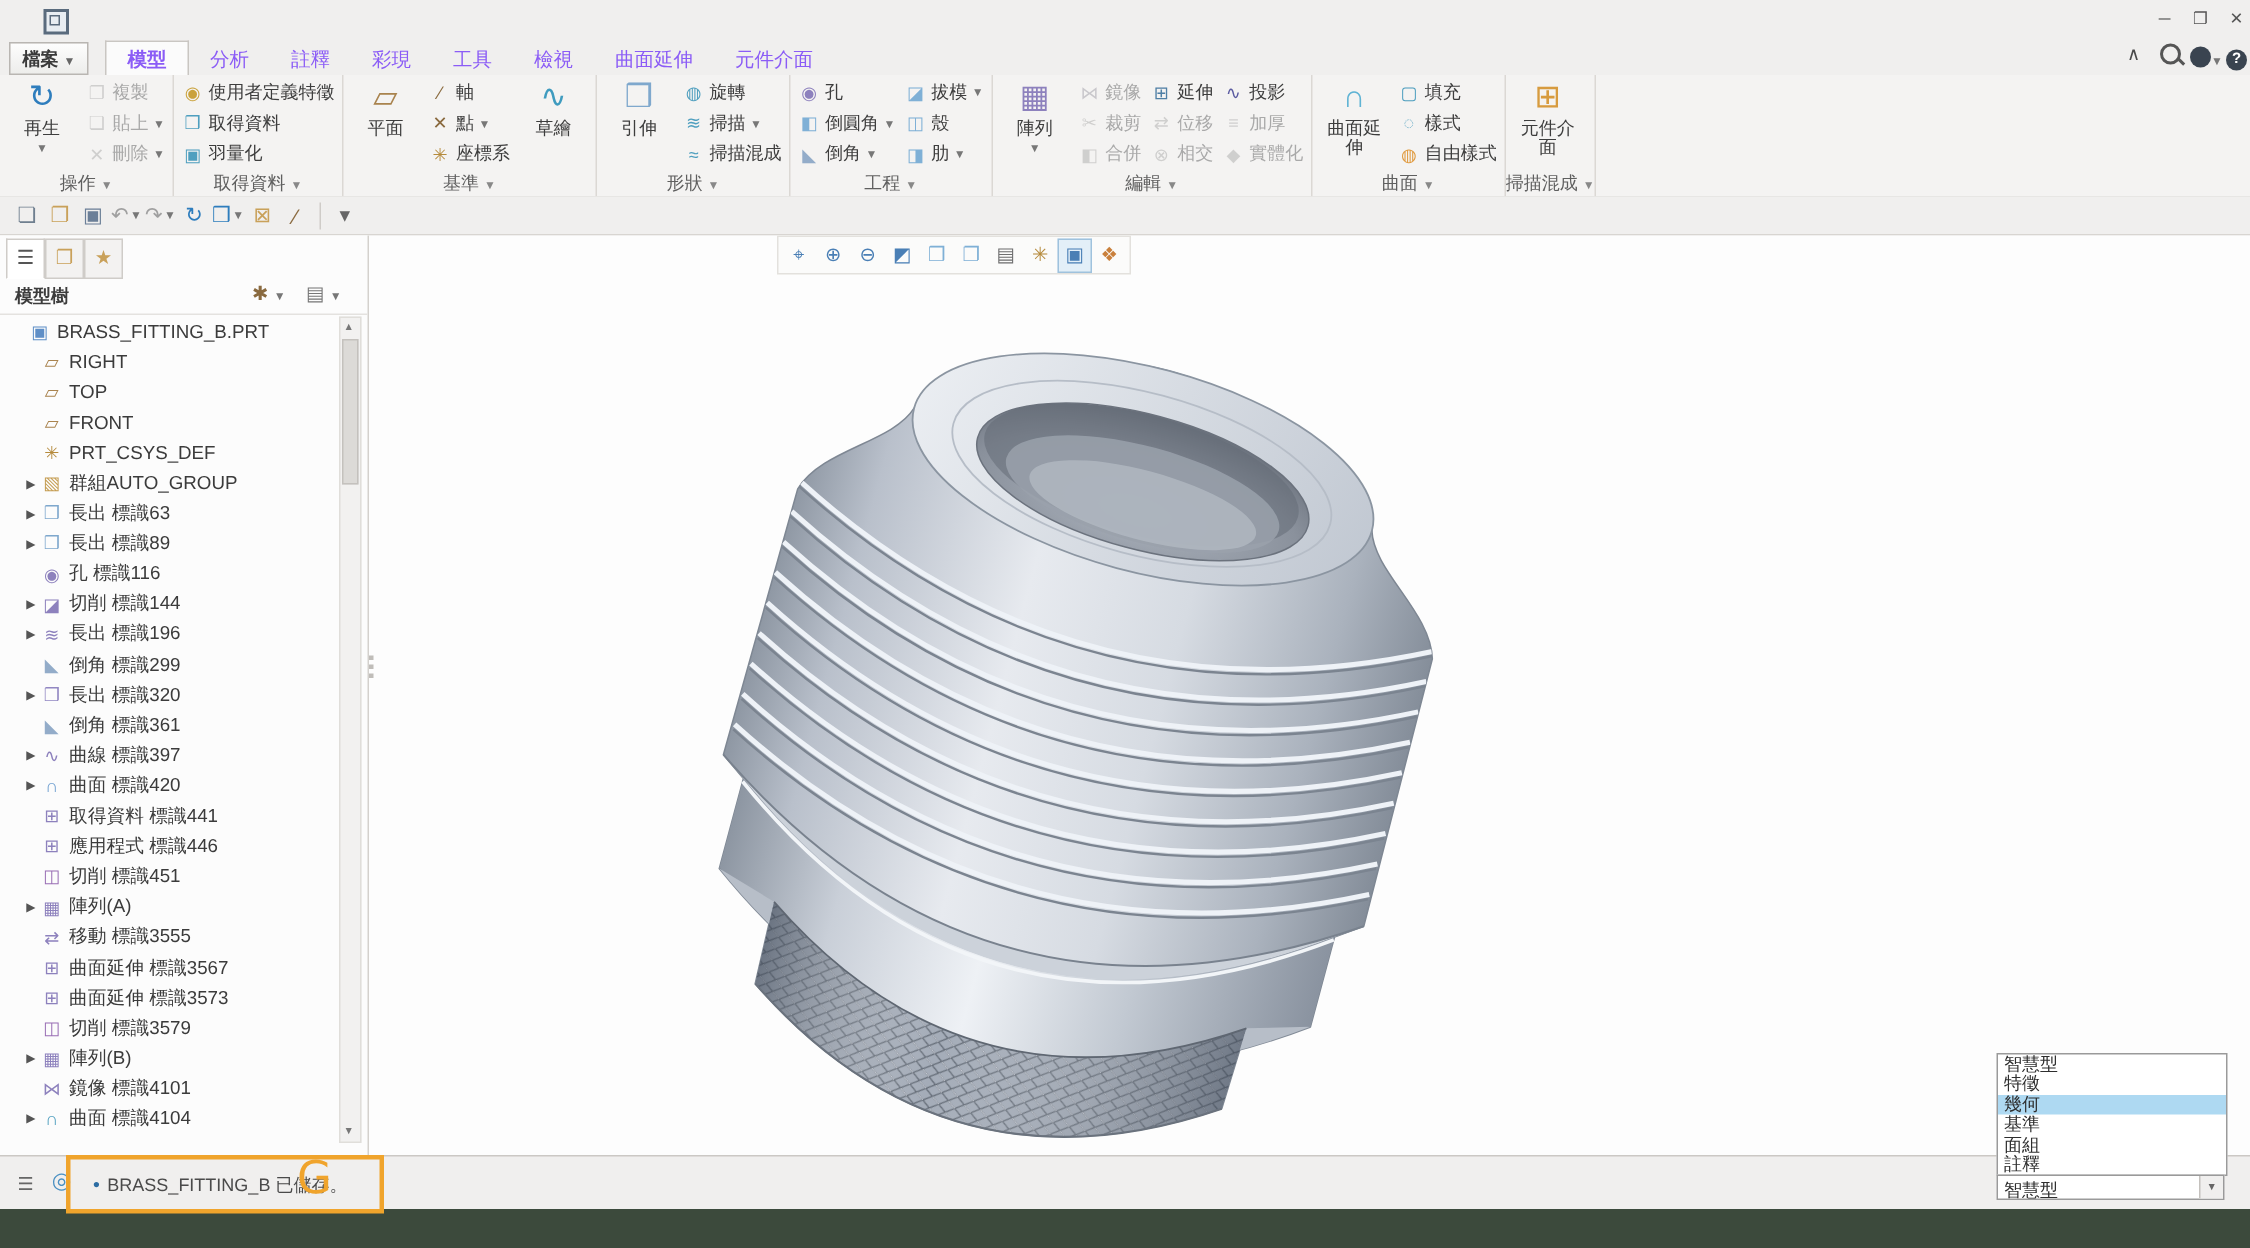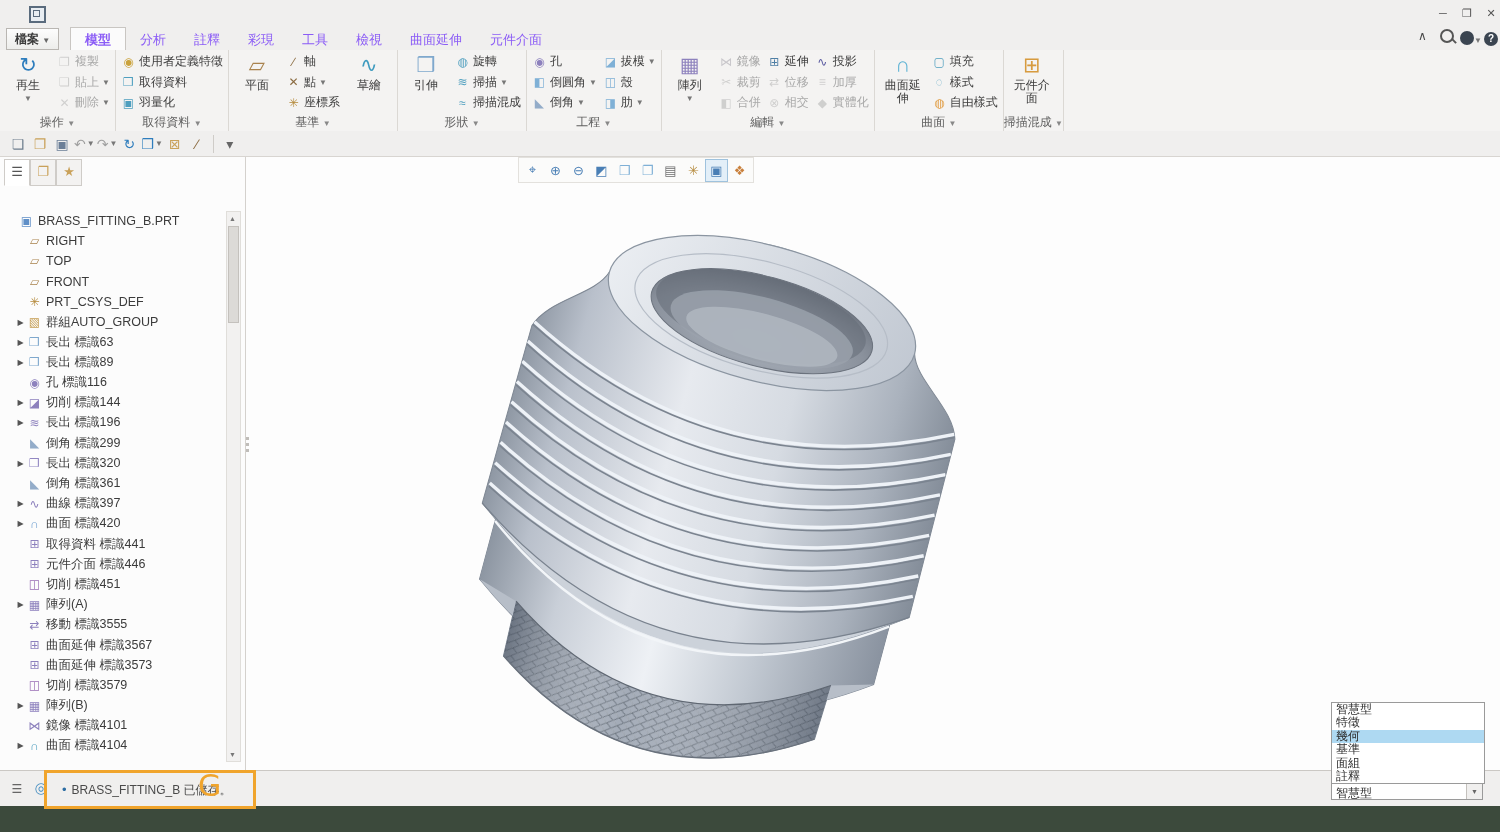--- a/index.html
+++ b/index.html
@@ -485,20 +485,25 @@
         <span style="color: rgb(201, 128, 60);">❖</span>
       </div>
     </div>
 
   <div id="treepanel">
     <div id="treetabs">
       <div class="ttab sel" style="left:4px;color:#555;">☰</div>
       <div class="ttab" style="left:30px;color:#c9a15a;">❐</div>
       <div class="ttab" style="left:56px;color:#c9a15a;">★</div>
     </div>
+    <div id="treeheader">
+      <span class="caption">模型樹</span>
+      <span class="thbtn" style="left:168px;">✱ <span class="arrow">▼</span></span>
+      <span class="thbtn" style="left:204px;color:#777;">▤ <span class="arrow">▼</span></span>
+    </div>
     <div id="treelist">
         <div class="trow" style="padding-left: 6px;">
           <span class="exp"></span>
           <span class="treeicon" style="color: rgb(95, 143, 199);">▣</span>
           <span>BRASS_FITTING_B.PRT</span>
         </div>
         <div class="trow" style="padding-left: 14px;">
           <span class="exp"></span>
           <span class="treeicon" style="color: rgb(169, 131, 78);">▱</span>
           <span>RIGHT</span>
@@ -574,21 +579,21 @@
           <span>曲面 標識420</span>
         </div>
         <div class="trow" style="padding-left: 14px;">
           <span class="exp"></span>
           <span class="treeicon" style="color: rgb(141, 129, 189);">⊞</span>
           <span>取得資料 標識441</span>
         </div>
         <div class="trow" style="padding-left: 14px;">
           <span class="exp"></span>
           <span class="treeicon" style="color: rgb(141, 129, 189);">⊞</span>
-          <span>元件介面 標識446</span>
+          <span>應用程式 標識446</span>
         </div>
         <div class="trow" style="padding-left: 14px;">
           <span class="exp"></span>
           <span class="treeicon" style="color: rgb(154, 111, 181);">◫</span>
           <span>切削 標識451</span>
         </div>
         <div class="trow" style="padding-left: 14px;">
           <span class="exp">▶</span>
           <span class="treeicon" style="color: rgb(141, 129, 189);">▦</span>
           <span>陣列(A)</span>

